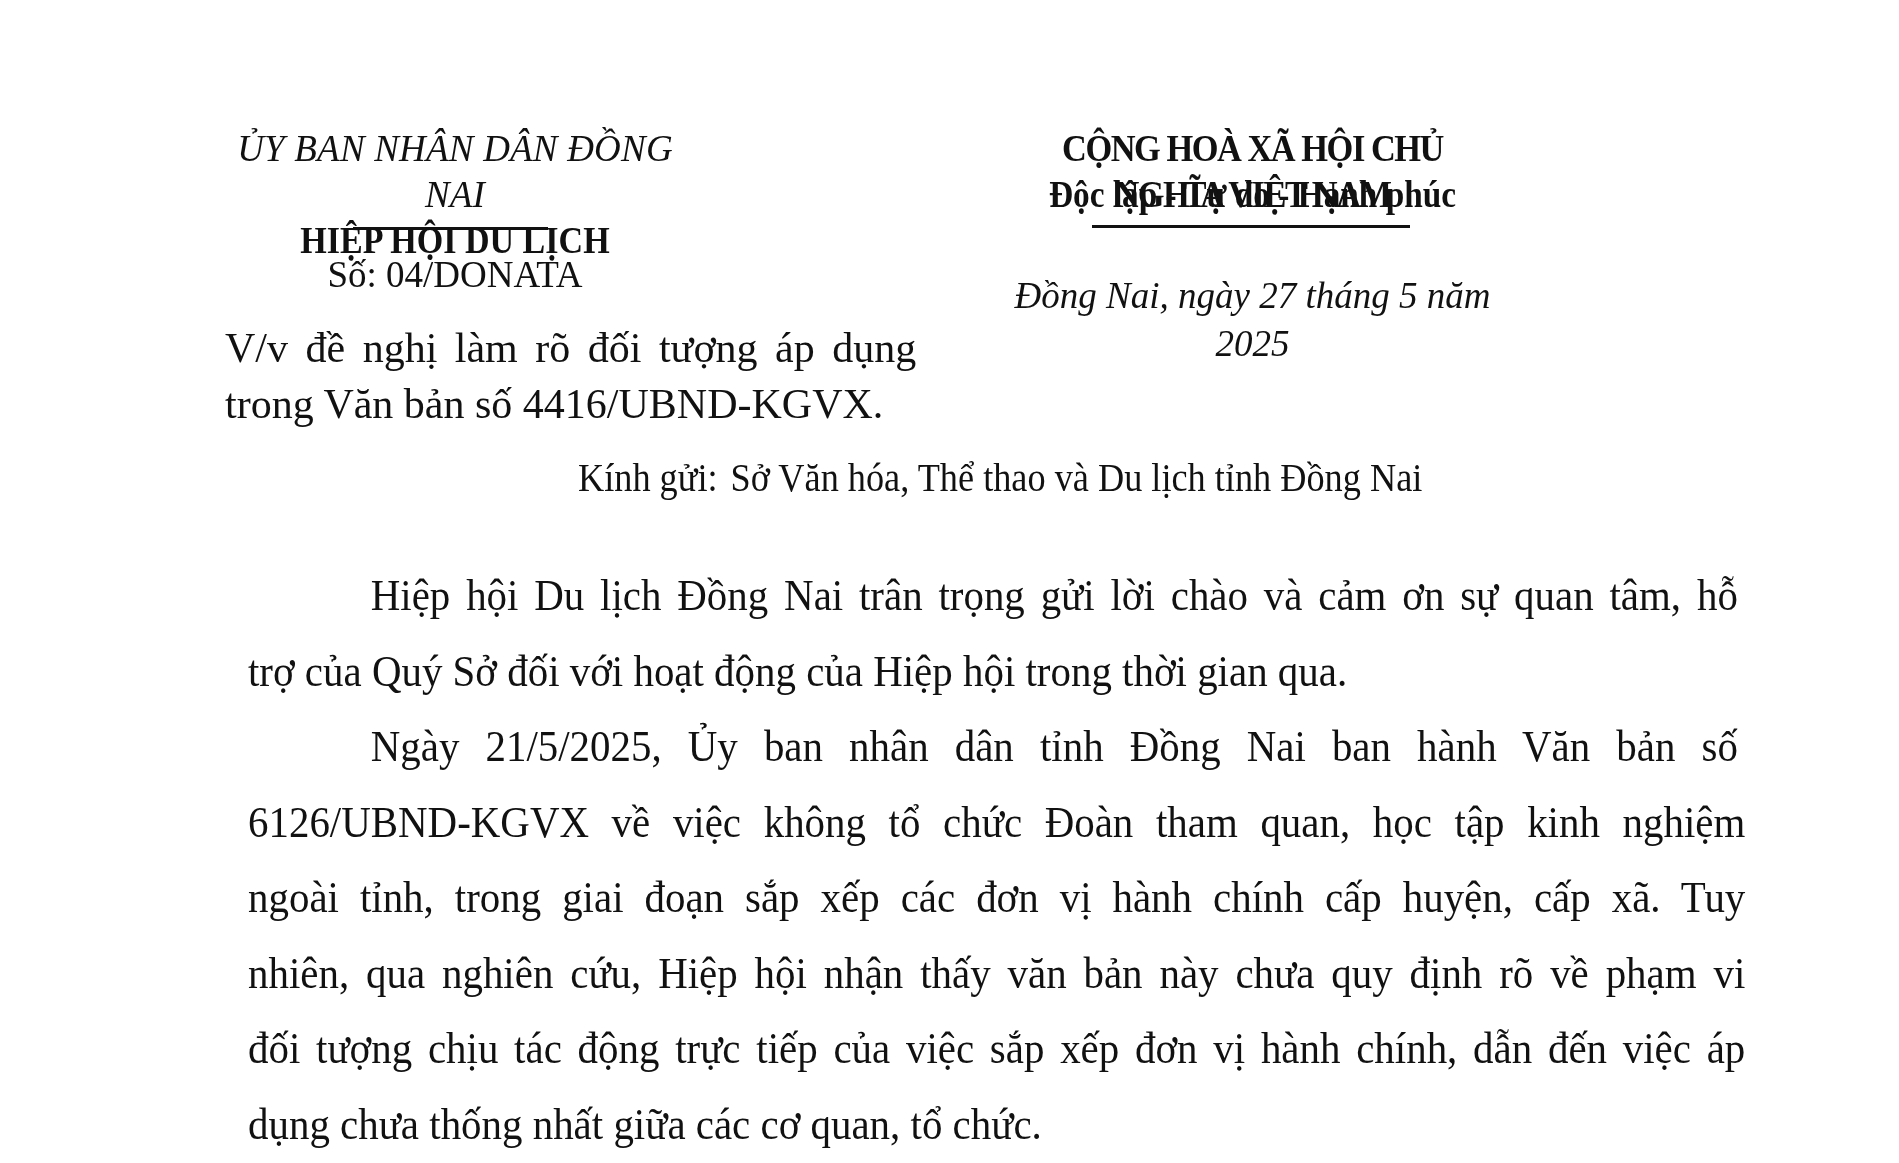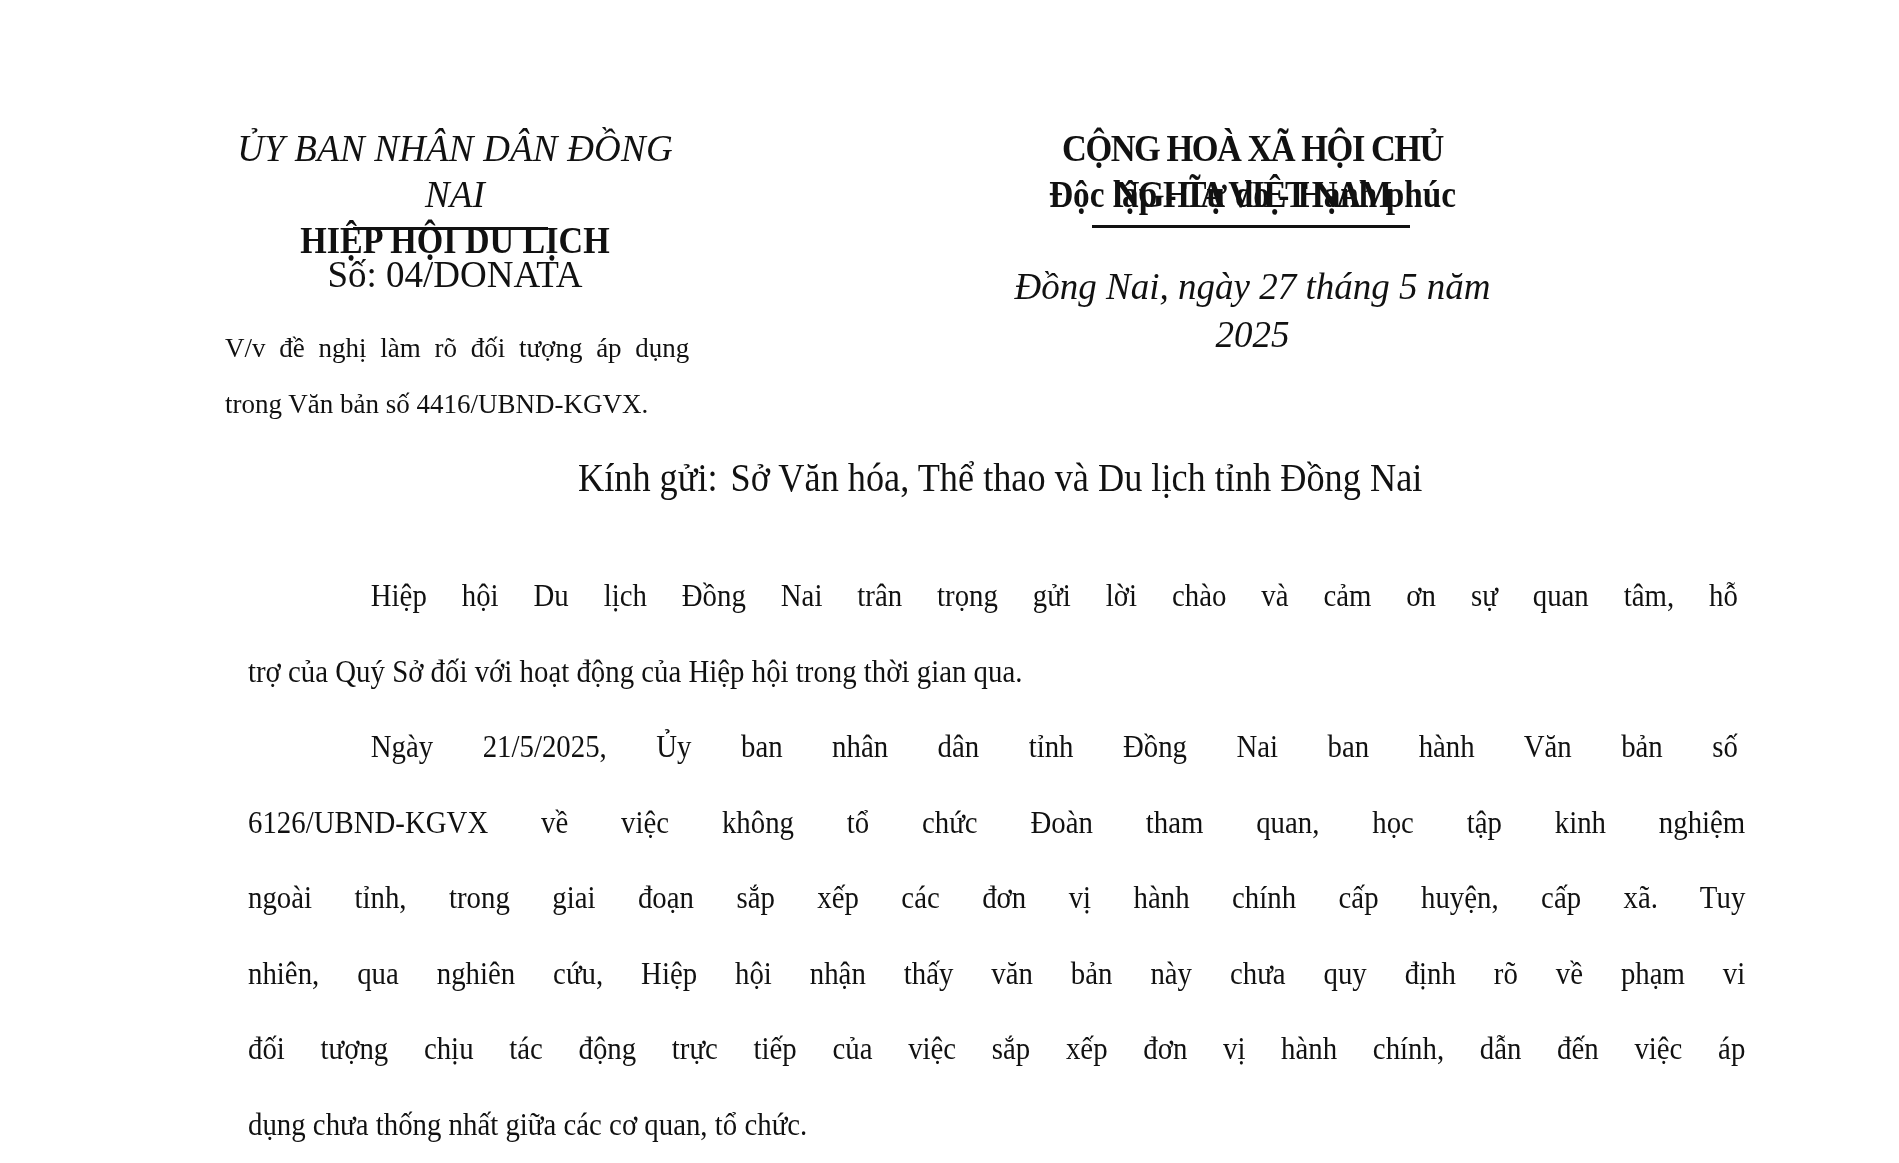--- a/index.html
+++ b/index.html
@@ -51,21 +51,21 @@
       width: 450px;
       text-align: center;
       font-size: 37px;
       line-height: 46px;
     }
     .subject {
       position: absolute;
       left: 225px;
       top: 320px;
       width: 470px;
-      font-size: 27px;
+      font-size: 42px;
       line-height: 56px;
       text-align: justify;
       text-align-last: left;
     }
     .subject div { white-space: nowrap; }
     .subject .l1 { word-spacing: 7px; }
 
     
     .nation {
       position: absolute;
@@ -96,21 +96,21 @@
       position: absolute;
       left: 1092px;
       top: 225px;
       width: 318px;
       height: 3px;
       background: #111;
     }
     .place-date {
       position: absolute;
       left: 1000px;
-      top: 263px;
+      top: 272px;
       width: 505px;
       text-align: center;
       font-size: 37px;
       line-height: 48px;
       font-style: italic;
     }
 
     
     .recipient {
       position: absolute;
@@ -123,21 +123,21 @@
       transform-origin: left center;
     }
     .recipient .gap { display: inline-block; width: 14px; }
 
     
     .body-text {
       position: absolute;
       left: 248px;
       top: 558px;
       width: 1505px;
-      font-size: 31px;
+      font-size: 44px;
       line-height: 75.5px;
     }
     .line {
       display: block;
       white-space: nowrap;
       text-align: justify;
       text-align-last: justify;
       transform-origin: left center;
     }
     .line.last { text-align-last: left; }

